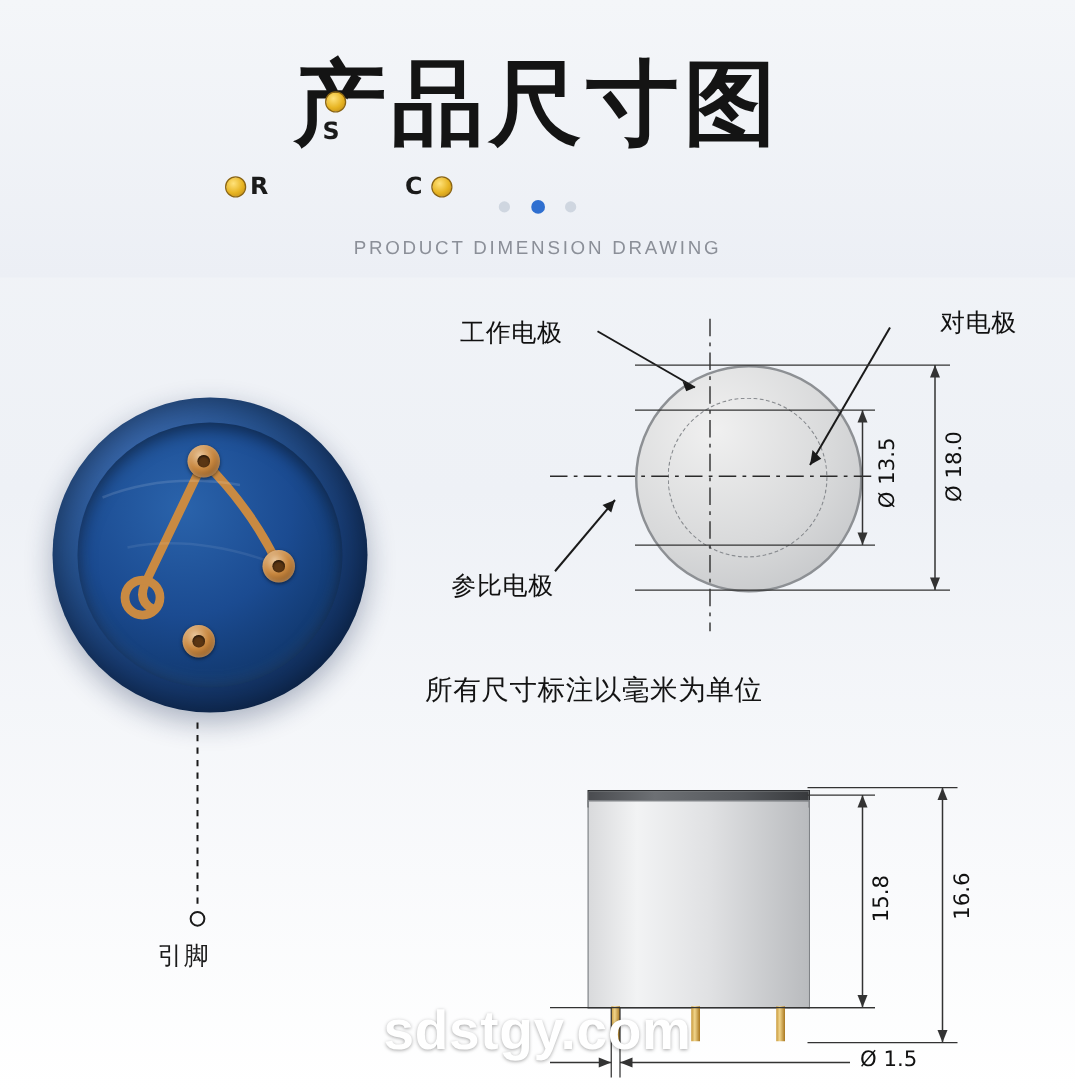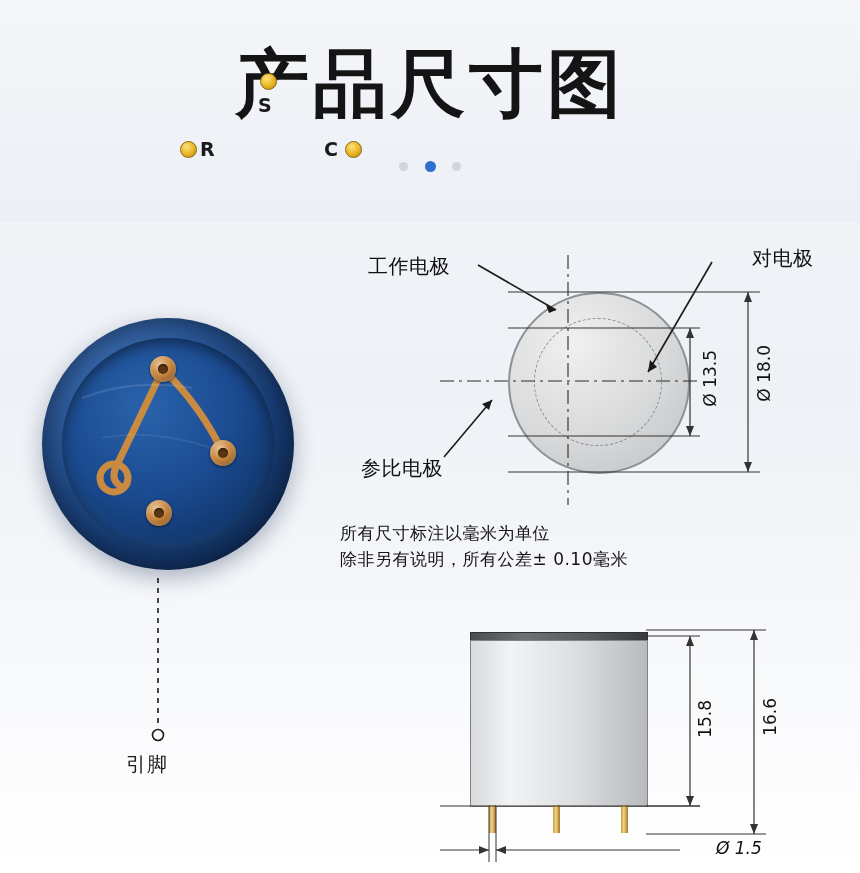--- a/index.html
+++ b/index.html
@@ -218,23 +218,23 @@
     text-orientation: mixed;
     transform: rotate(180deg);
   }
   .dim-135 { left: 700px; top: 350px; }
   .dim-180 { left: 754px; top: 345px; }
 
   
   .notes {
     position: absolute;
     left: 340px;
-    top: 520px;
-    font-family: "DejaVu Sans", sans-serif;
-    font-size: 17px;
+    top: 536px;
+    font-family: "DejaVu Sans", sans-serif;
+    font-size: 22px;
     color: #141414;
     line-height: 1.55;
     letter-spacing: 0.5px;
   }
 
   
   .side-body {
     position: absolute;
     left: 470px;
     top: 640px;
@@ -258,21 +258,21 @@
     height: 28px;
     background: linear-gradient(90deg, #c99a3b 0%, #f0d48b 40%, #a9771f 100%);
     top: 805px;
   }
   .pin-a { left: 489px; }
   .pin-b { left: 553px; }
   .pin-c { left: 621px; }
 
   .dim-158 { left: 695px; top: 700px; }
   .dim-166 { left: 760px; top: 698px; }
-  .dim-15  { left: 716px; top: 838px; font-style: italic; }
+  .dim-15  { left: 688px; top: 838px; }
 
   
   .watermark {
     position: absolute;
     left: 0;
     top: 800px;
     width: 860px;
     text-align: center;
     font-family: "Liberation Sans", sans-serif;
     font-size: 44px;
@@ -287,20 +287,21 @@
 
 <div class="page">
 
   <div class="header">
     <div class="title">产品尺寸图</div>
     <div class="dots">
       <span class="dot"></span>
       <span class="dot active"></span>
       <span class="dot"></span>
     </div>
+    <div class="subtitle">PRODUCT DIMENSION DRAWING</div>
   </div>
 
   <div class="photo-wrap">
     <div class="sensor-photo"></div>
     <svg class="wire-svg" viewBox="0 0 252 252">
       <path d="M121 51 L74 149 Q68 163 80 169" fill="none" stroke="#c98a42" stroke-width="7" stroke-linecap="round"></path>
       <path d="M121 51 Q160 90 181 135" fill="none" stroke="#c98a42" stroke-width="7" stroke-linecap="round"></path>
       <circle cx="72" cy="160" r="14" fill="none" stroke="#c98a42" stroke-width="7"></circle>
       <path d="M40 80 Q90 60 150 70" fill="none" stroke="rgba(255,255,255,0.12)" stroke-width="2"></path>
       <path d="M60 120 Q110 110 170 130" fill="none" stroke="rgba(255,255,255,0.08)" stroke-width="2"></path>
@@ -325,21 +326,20 @@
 
   <div class="lbl lbl-work">工作电极</div>
   <div class="lbl lbl-counter">对电极</div>
   <div class="lbl lbl-ref">参比电极</div>
 
   <div class="dim-text v-text dim-135">Ø 13.5</div>
   <div class="dim-text v-text dim-180">Ø 18.0</div>
 
   <div class="notes">
     <div>所有尺寸标注以毫米为单位</div>
-    <div>除非另有说明，所有公差± 0.10毫米</div>
   </div>
 
   <div class="side-cap"></div>
   <div class="side-body"></div>
   <div class="side-pin pin-a"></div>
   <div class="side-pin pin-b"></div>
   <div class="side-pin pin-c"></div>
 
   <div class="dim-text v-text dim-158">15.8</div>
   <div class="dim-text v-text dim-166">16.6</div>
@@ -389,13 +389,14 @@
     <line x1="489" y1="806" x2="489" y2="862" stroke="#333" stroke-width="1"></line>
     <line x1="496" y1="806" x2="496" y2="862" stroke="#333" stroke-width="1"></line>
     <line x1="440" y1="850" x2="489" y2="850" stroke="#333" stroke-width="1.2"></line>
     <line x1="496" y1="850" x2="680" y2="850" stroke="#333" stroke-width="1.2"></line>
     <polygon points="489,850 479,846 479,854" fill="#333"></polygon>
     <polygon points="496,850 506,846 506,854" fill="#333"></polygon>
 
     <line x1="440" y1="806" x2="700" y2="806" stroke="#333" stroke-width="1"></line>
   </svg>
 
+  <div class="watermark">sdstgy.com</div>
 </div>
 
 </body></html>

